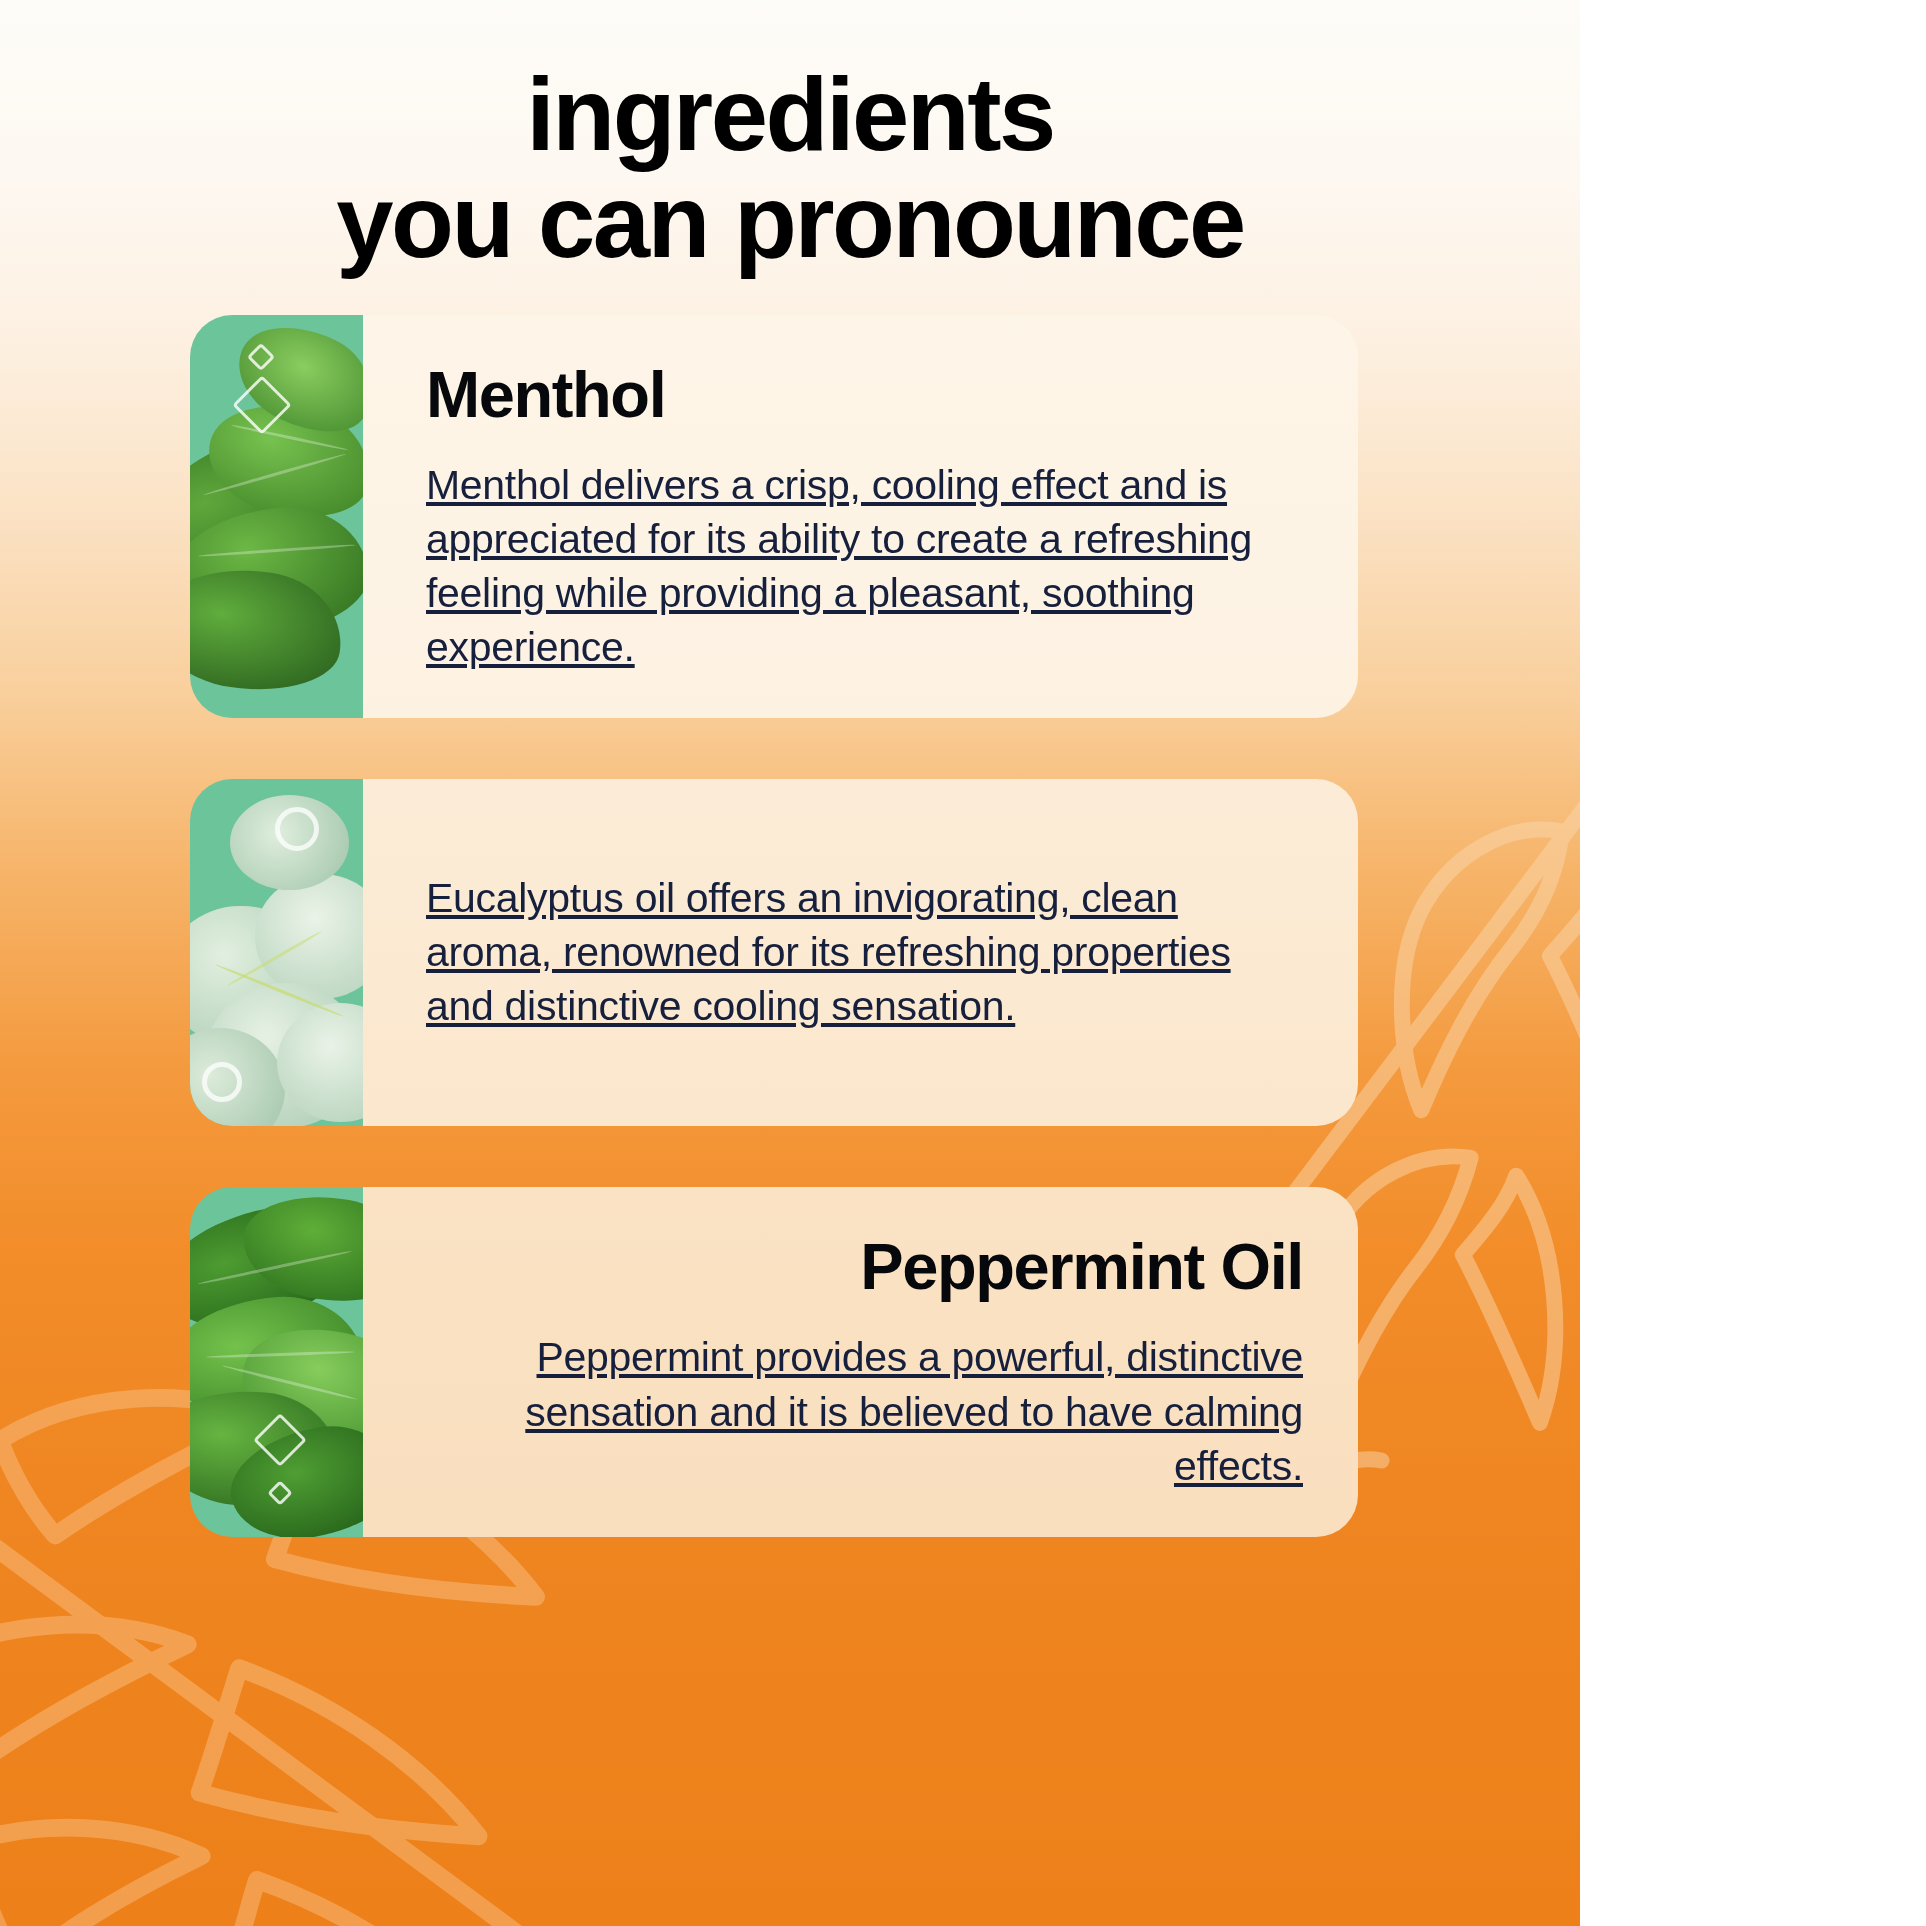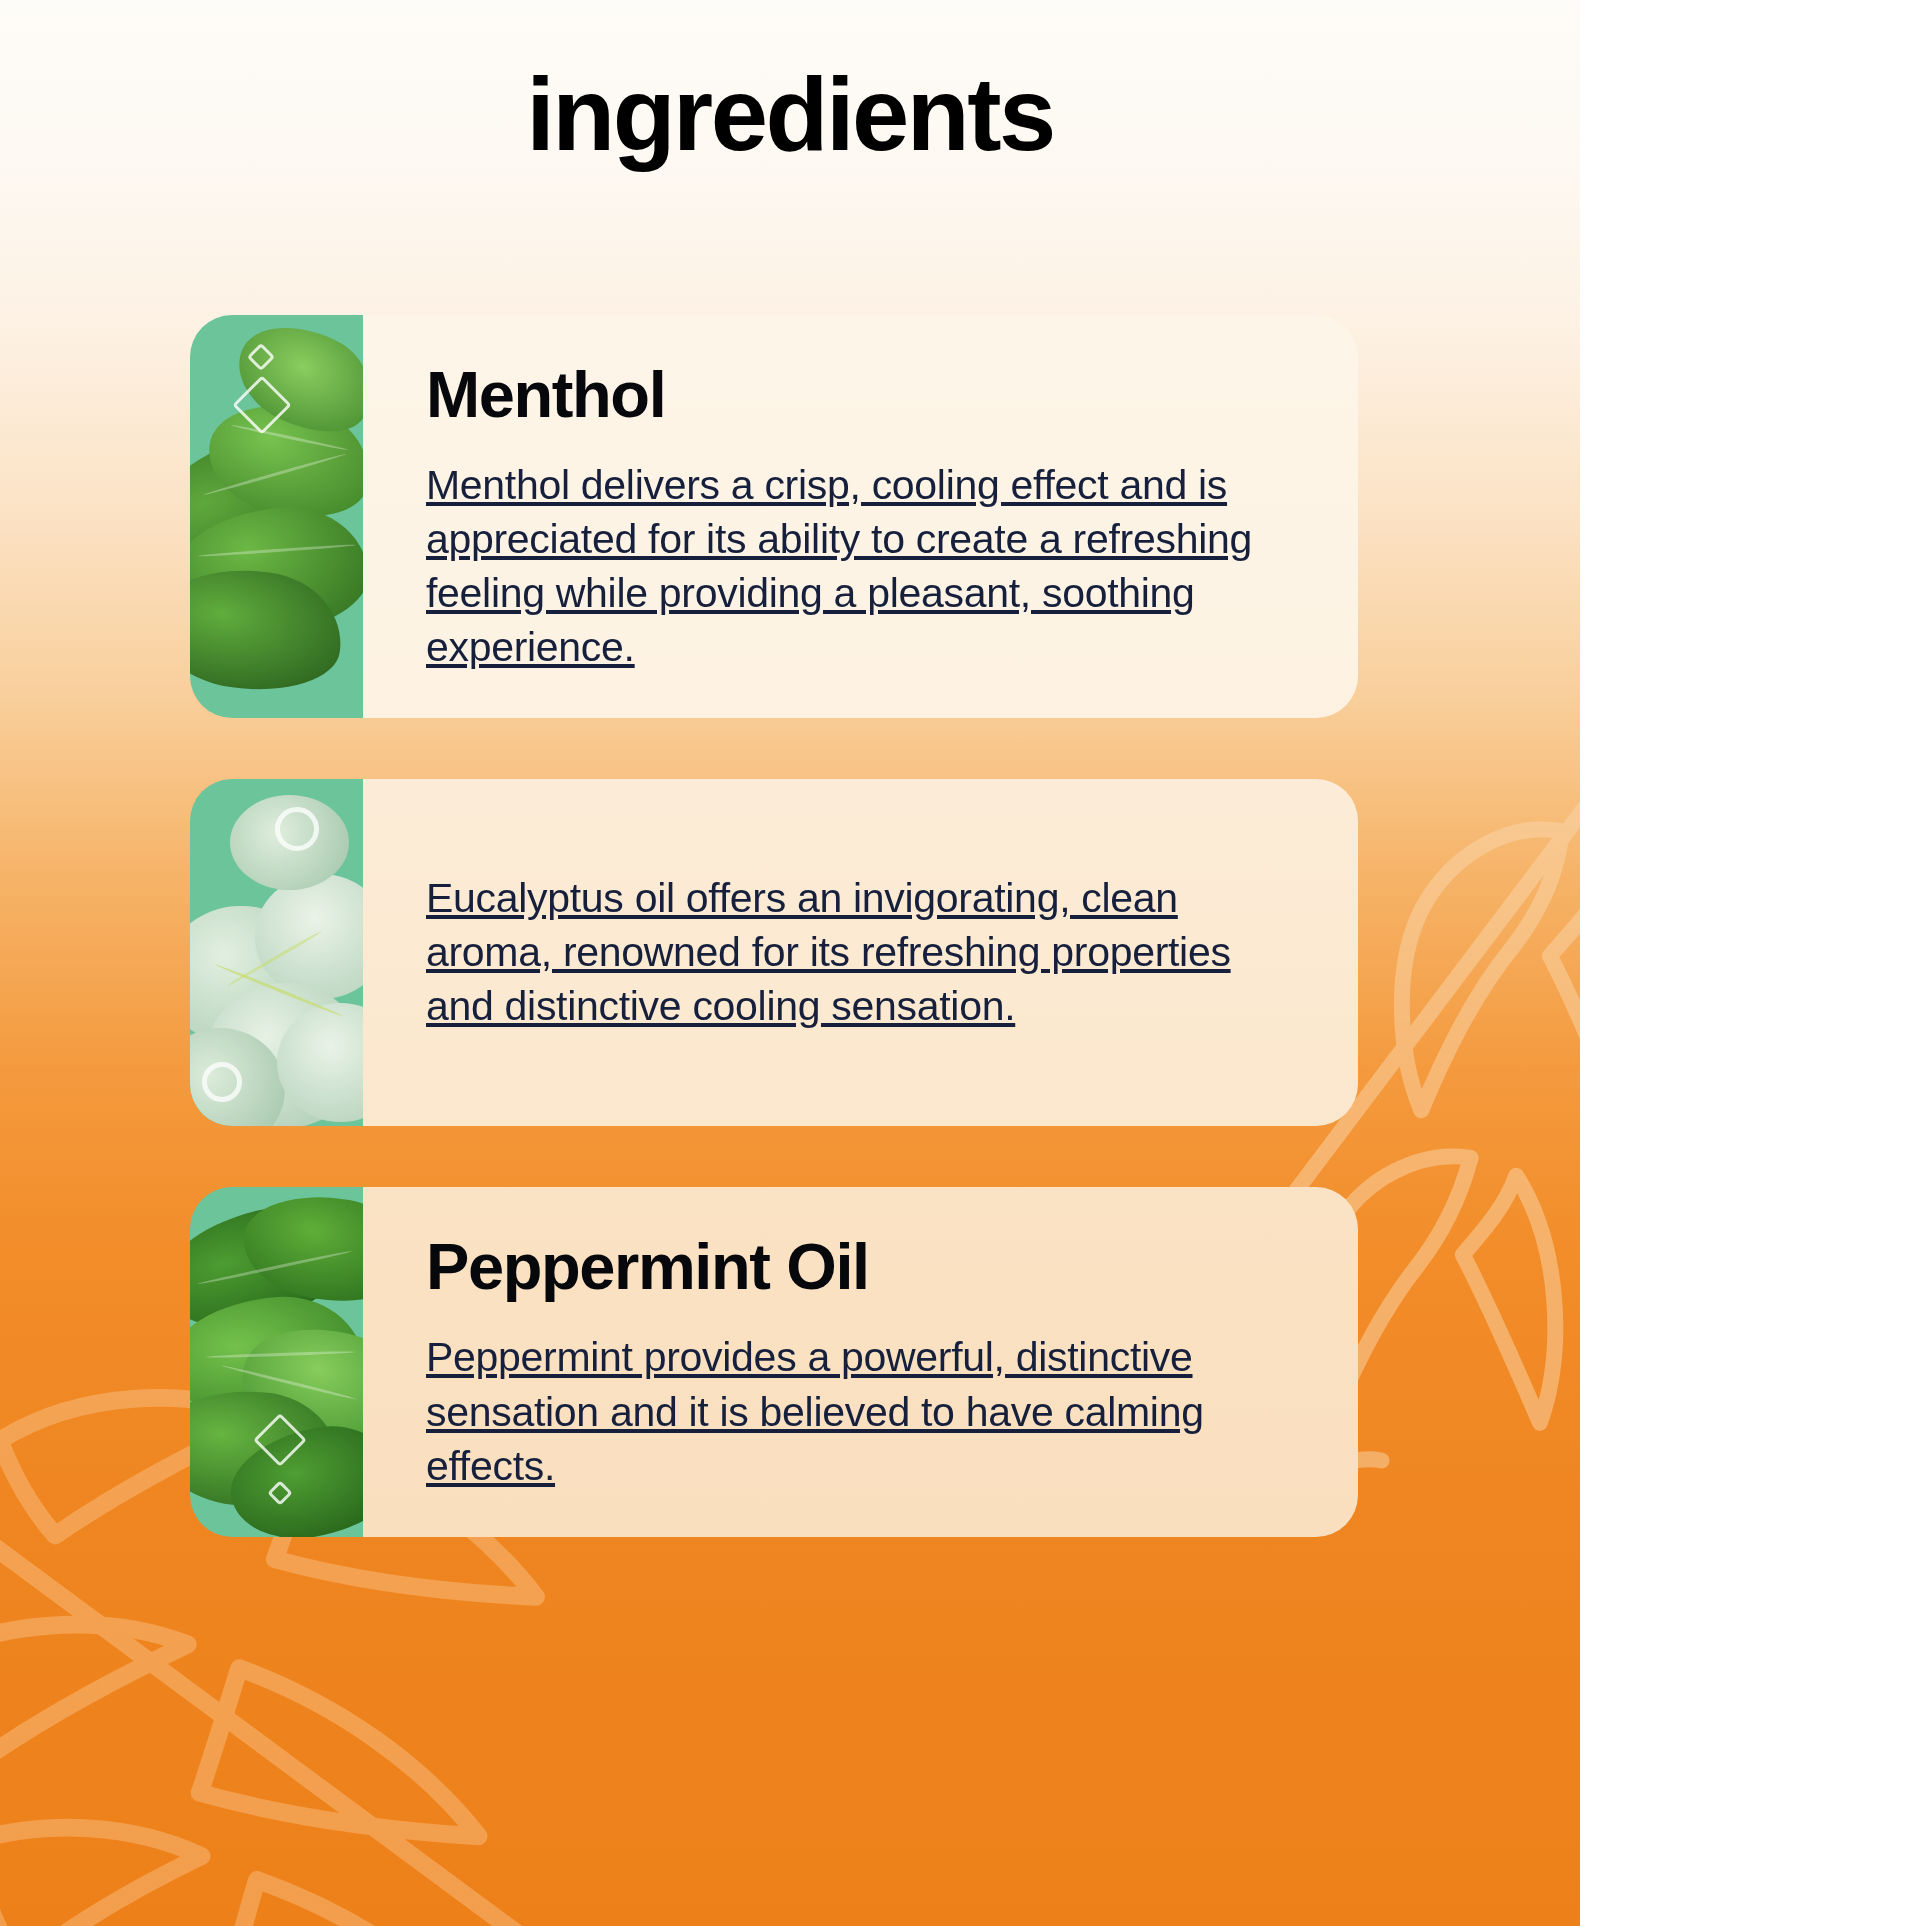--- a/index.html
+++ b/index.html
@@ -74,21 +74,21 @@
   
   .card .body{
     flex:1 1 auto;
     padding:42px 55px 44px 63px;
     display:flex;
     flex-direction:column;
     justify-content:center;
   }
   .card-1 .body{ background:linear-gradient(180deg,#fdf5e8 0%, #fdf2e2 100%); }
   .card-2 .body{ background:linear-gradient(180deg,#fcecd7 0%, #fbe7cd 100%); }
-  .card-3 .body{ background:linear-gradient(180deg,#fae2c4 0%, #f9dfbe 100%); }
+  .card-3 .body{ background:linear-gradient(180deg,#fae2c4 0%, #f9dfbe 100%);text-align:right; }
 
   
   .tile{
     position:relative;
     flex:0 0 173px;
     background:#6cc49b;
     overflow:hidden;
   }
 
   
@@ -153,20 +153,21 @@
       <path d="M470 238 C560 272 640 330 692 398 C604 394 508 382 428 360 C444 316 458 274 470 238 Z"></path>
       <path d="M60 470 C140 420 256 414 340 446 C264 482 186 524 120 572 C96 540 74 504 60 470 Z"></path>
       <path d="M392 470 C490 506 576 566 634 640 C540 634 438 620 352 596 C368 550 380 508 392 470 Z"></path>
       <path d="M120 646 C196 622 286 628 354 660 C288 692 222 730 170 772 C146 734 130 690 120 646 Z"></path>
       <path d="M410 684 C500 716 578 766 628 824 C544 820 454 808 378 788 C392 752 400 716 410 684 Z"></path>
     </g>
   </svg>
 
   <div class="title">
     <span class="l1">ingredients</span>
+    <span class="l2">you can pronounce</span>
   </div>
 
   <div class="cards">
 
     <div class="card card-1">
       <div class="tile">
         <div class="foliage">
           <div class="blob" style="left:-40px;top:129px;width:183px;height:119px;background:radial-gradient(ellipse at 30% 40%,#5fa83c,#2f6d1d);transform:rotate(-18deg);"></div>
           <div class="blob" style="left:18px;top:91px;width:163px;height:109px;background:radial-gradient(ellipse at 35% 35%,#77c24f,#3c7f24);transform:rotate(14deg);"></div>
           <div class="blob" style="left:-20px;top:194px;width:198px;height:127px;background:radial-gradient(ellipse at 40% 30%,#6cb845,#2c6a1c);transform:rotate(-6deg);"></div>

